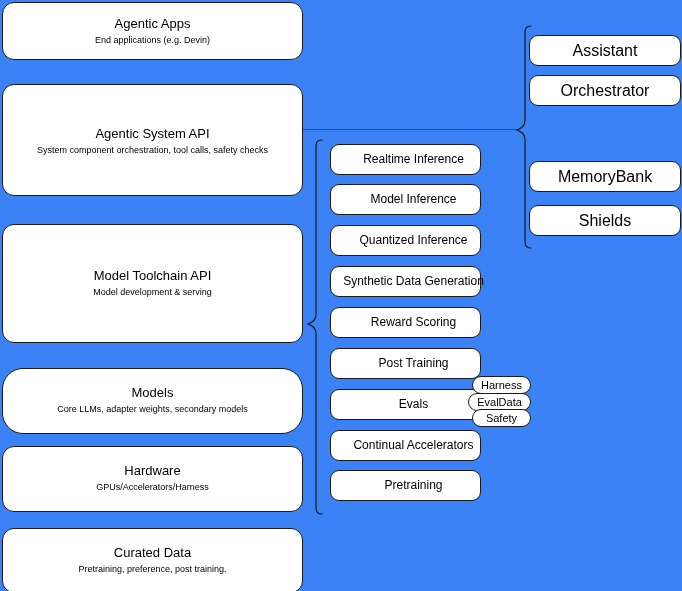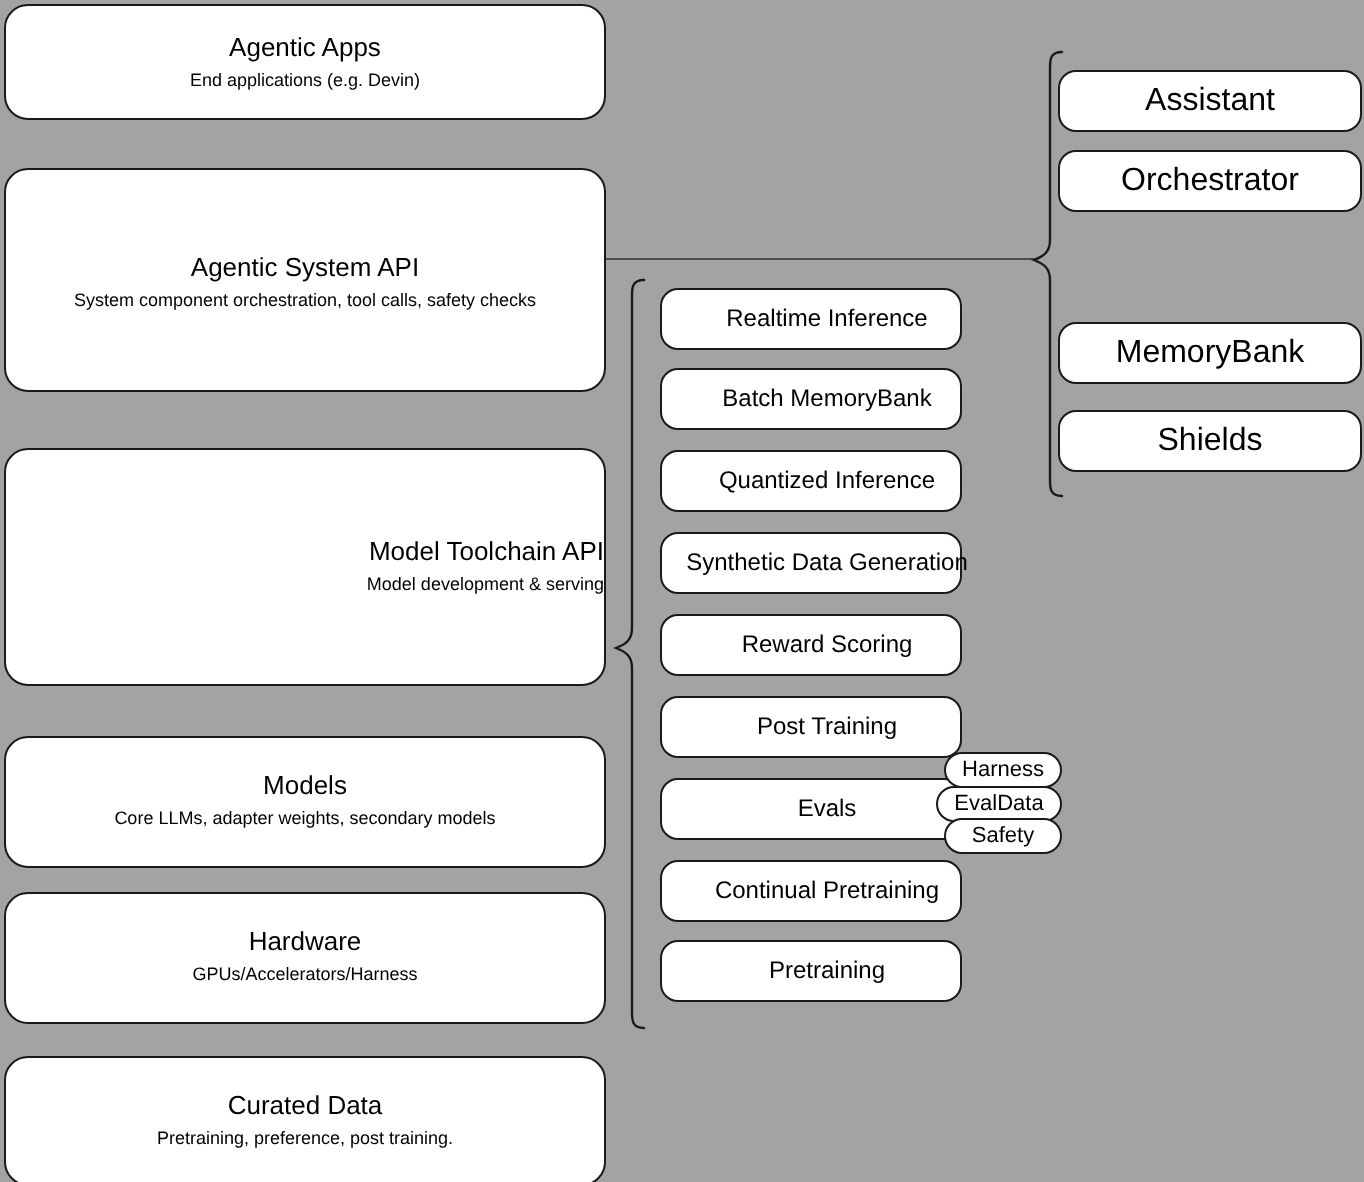--- a/index.html
+++ b/index.html
@@ -8,21 +8,21 @@
     background: #ffffff;
   }
   body {
     font-family: "Liberation Sans", sans-serif;
     color: #000000;
   }
   #canvas {
     position: relative;
     width: 682px;
     height: 591px;
-    background: #a3a3a3;
+    background: #3b82f6;
     overflow: hidden;
   }
 
   
   .node {
     position: absolute;
     box-sizing: border-box;
     background: #ffffff;
     border: 1.2px solid #1a1a1a;
     border-radius: 12px;
@@ -133,27 +133,27 @@
   </div>
 
   <div class="node layer-box" style="top:84px; height:112px;">
     <div class="textwrap" style="top:40px;">
       <div class="title">Agentic System API</div>
       <div class="subtitle">System component orchestration, tool calls, safety checks</div>
     </div>
   </div>
 
   <div class="node layer-box" style="top:224px; height:119px;">
-    <div class="textwrap" style="top:42px;text-align:right;">
+    <div class="textwrap" style="top:42px;">
       <div class="title">Model Toolchain API</div>
       <div class="subtitle">Model development &amp; serving</div>
     </div>
   </div>
 
-  <div class="node layer-box" style="top:368px; height:66px;">
+  <div class="node layer-box" style="top:368px; height:66px;border-radius:21px;">
     <div class="textwrap" style="top:15px;">
       <div class="title">Models</div>
       <div class="subtitle">Core LLMs, adapter weights, secondary models</div>
     </div>
   </div>
 
   <div class="node layer-box" style="top:446px; height:66px;">
     <div class="textwrap" style="top:15px;">
       <div class="title">Hardware</div>
       <div class="subtitle">GPUs/Accelerators/Harness</div>
@@ -174,39 +174,39 @@
   </svg>
 
   <svg class="brace-svg" style="left:515px; top:24px; width:18px; height:226px;" viewBox="0 0 18 226">
     <path d="M16,2 C10,2 10,6 10,10 L10,96 C10,102 7,104 2,106 C7,108 10,110 10,116 L10,216 C10,220 10,224 16,224"></path>
   </svg>
 
   <div class="node cap-box" style="top:144px;">
     <div class="title">Realtime Inference</div>
   </div>
   <div class="node cap-box" style="top:184px;">
-    <div class="title">Batch MemoryBank</div>
+    <div class="title">Model Inference</div>
   </div>
   <div class="node cap-box" style="top:225px;">
     <div class="title">Quantized Inference</div>
   </div>
   <div class="node cap-box" style="top:266px;">
     <div class="title">Synthetic Data Generation</div>
   </div>
   <div class="node cap-box" style="top:307px;">
     <div class="title">Reward Scoring</div>
   </div>
   <div class="node cap-box" style="top:348px;">
     <div class="title">Post Training</div>
   </div>
   <div class="node cap-box" style="top:389px;">
     <div class="title">Evals</div>
   </div>
   <div class="node cap-box" style="top:430px;">
-    <div class="title">Continual Pretraining</div>
+    <div class="title">Continual Accelerators</div>
   </div>
   <div class="node cap-box" style="top:470px;">
     <div class="title">Pretraining</div>
   </div>
 
   <div class="tag-pill" style="left:472px; top:376px; width:59px;">
     <span>Harness</span>
   </div>
   <div class="tag-pill" style="left:468px; top:393px; width:63px;">
     <span>EvalData</span>

